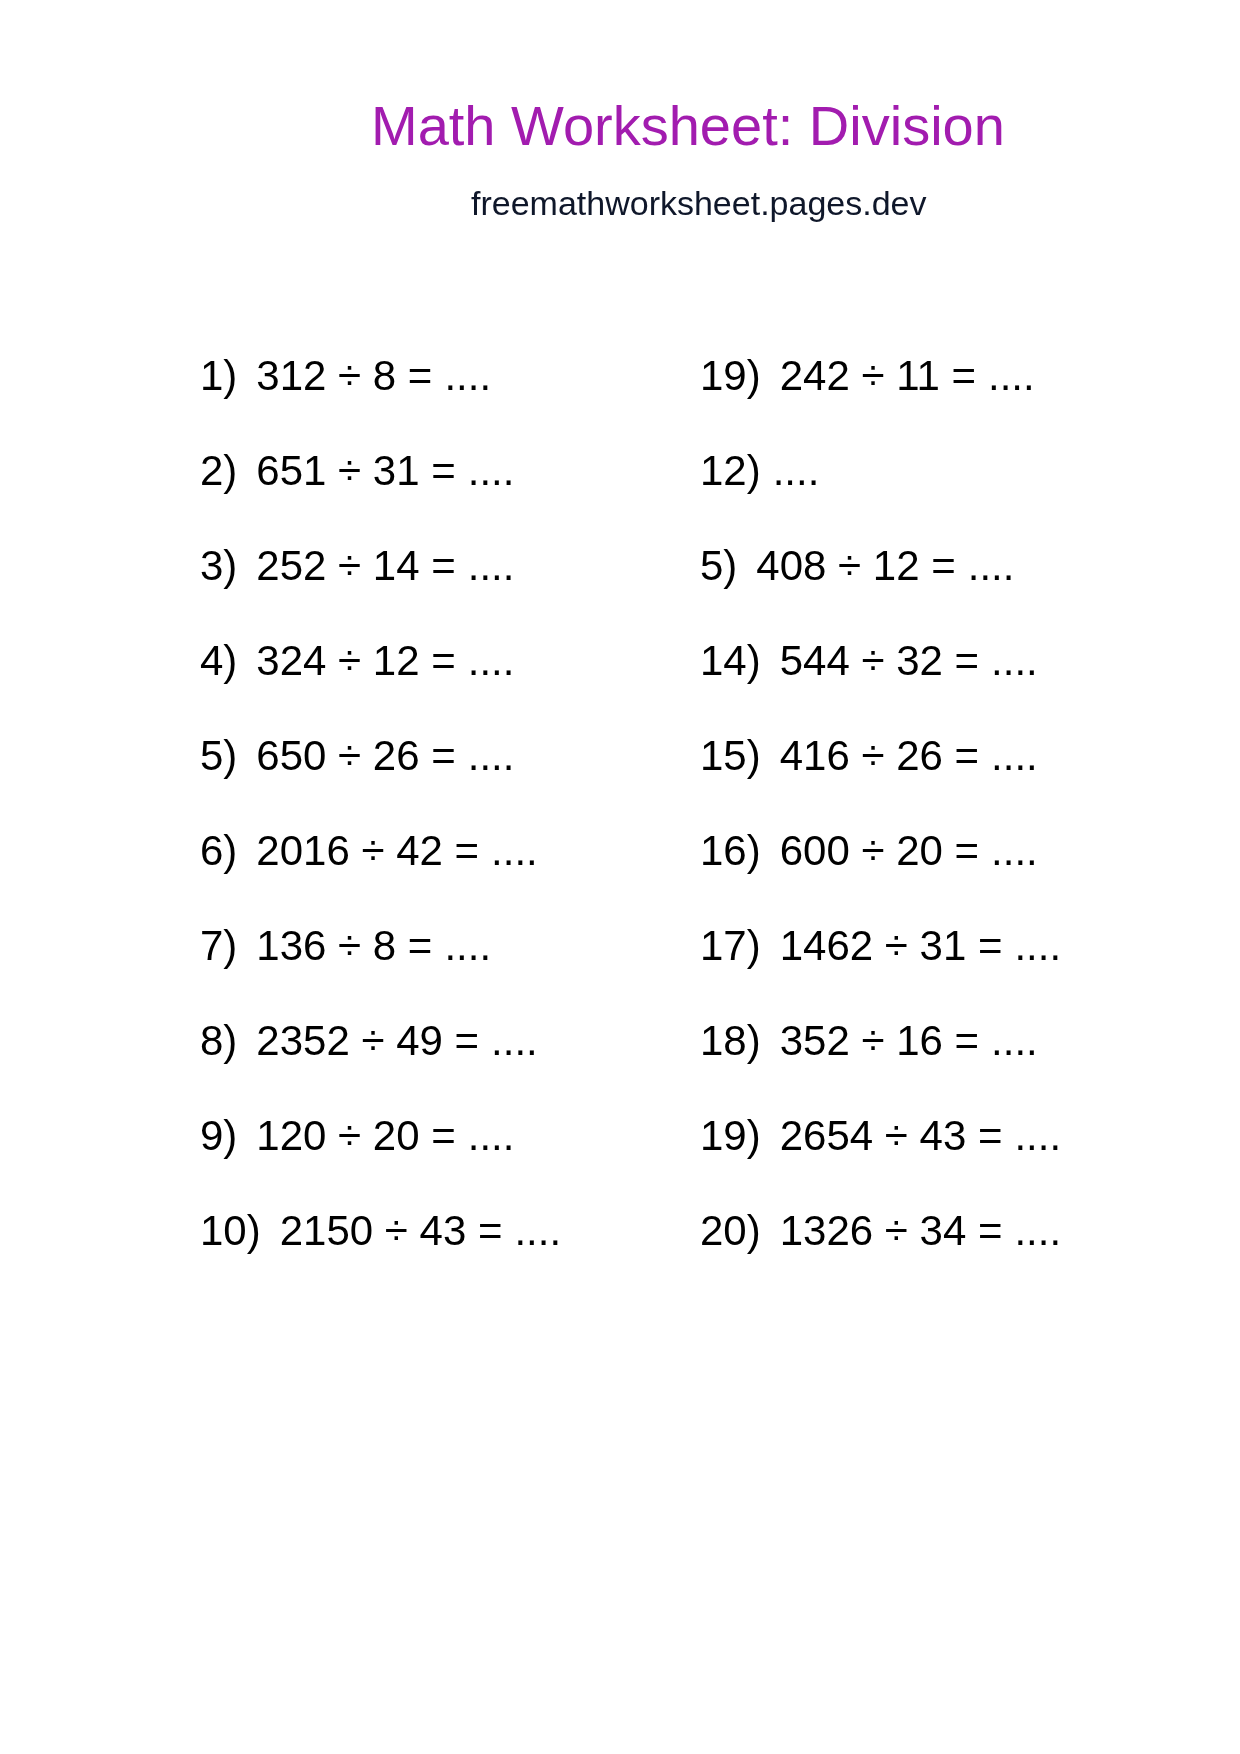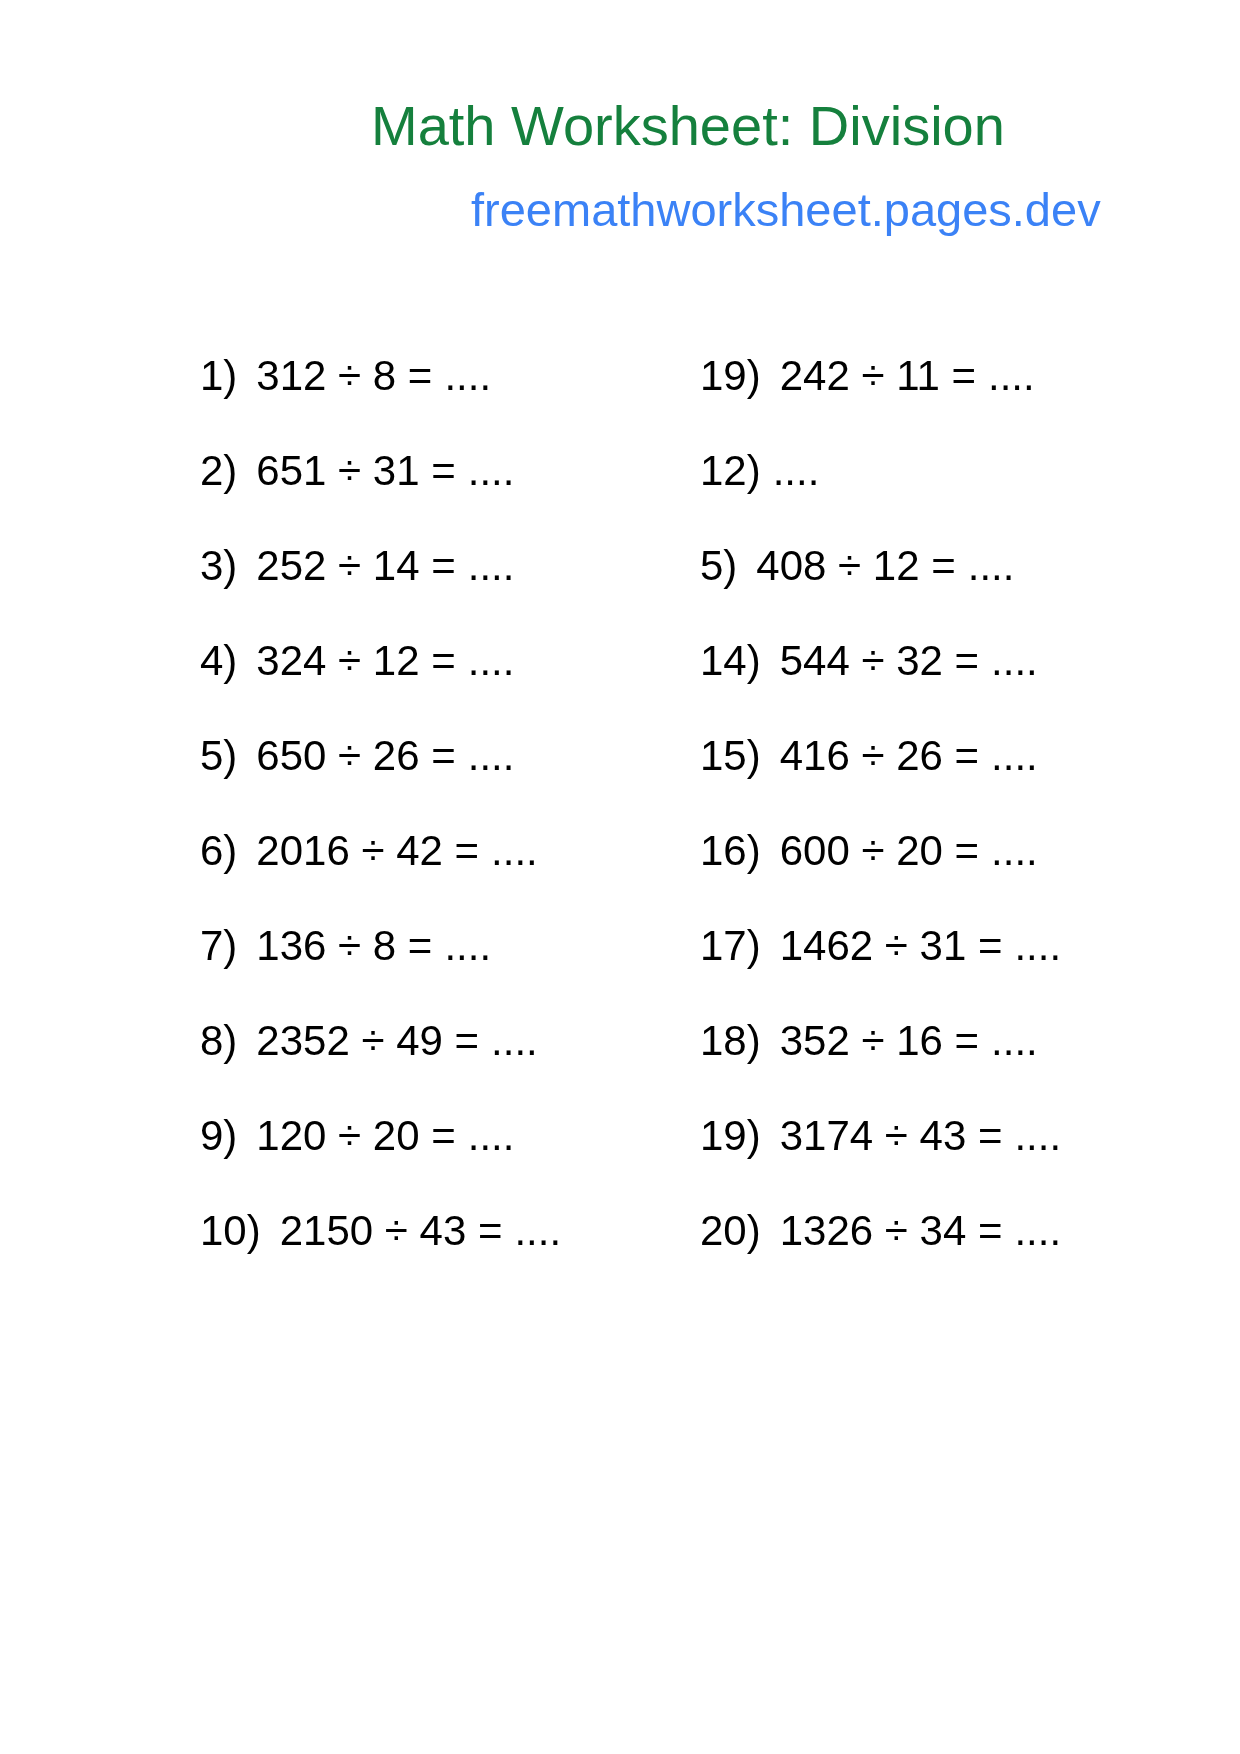--- a/index.html
+++ b/index.html
@@ -15,30 +15,30 @@
       font-family: "Liberation Sans", sans-serif;
       color: #000000;
     }
     .title {
       position: absolute;
       left: 371px;
       top: 98px;
       font-size: 56px;
       line-height: 1;
       white-space: nowrap;
-      color: #15803d;
+      color: #a21caf;
     }
     .subtitle {
       position: absolute;
       left: 471px;
       top: 186px;
-      font-size: 47px;
+      font-size: 34px;
       line-height: 1;
       white-space: nowrap;
-      color: #3b82f6;
+      color: #0f172a;
     }
     .column {
       position: absolute;
       top: 355px;
     }
     .col-left { left: 200px; }
     .col-right { left: 700px; }
     .problem {
       height: 95px;
       font-size: 42px;
@@ -145,21 +145,21 @@
     <span class="expr">1462 ÷ 31 =</span>
     <span class="answer">....</span>
   </div>
   <div class="problem">
     <span class="num">18)</span>
     <span class="expr">352 ÷ 16 =</span>
     <span class="answer">....</span>
   </div>
   <div class="problem">
     <span class="num">19)</span>
-    <span class="expr">3174 ÷ 43 =</span>
+    <span class="expr">2654 ÷ 43 =</span>
     <span class="answer">....</span>
   </div>
   <div class="problem">
     <span class="num">20)</span>
     <span class="expr">1326 ÷ 34 =</span>
     <span class="answer">....</span>
   </div>
 </div>
 
 </body></html>

